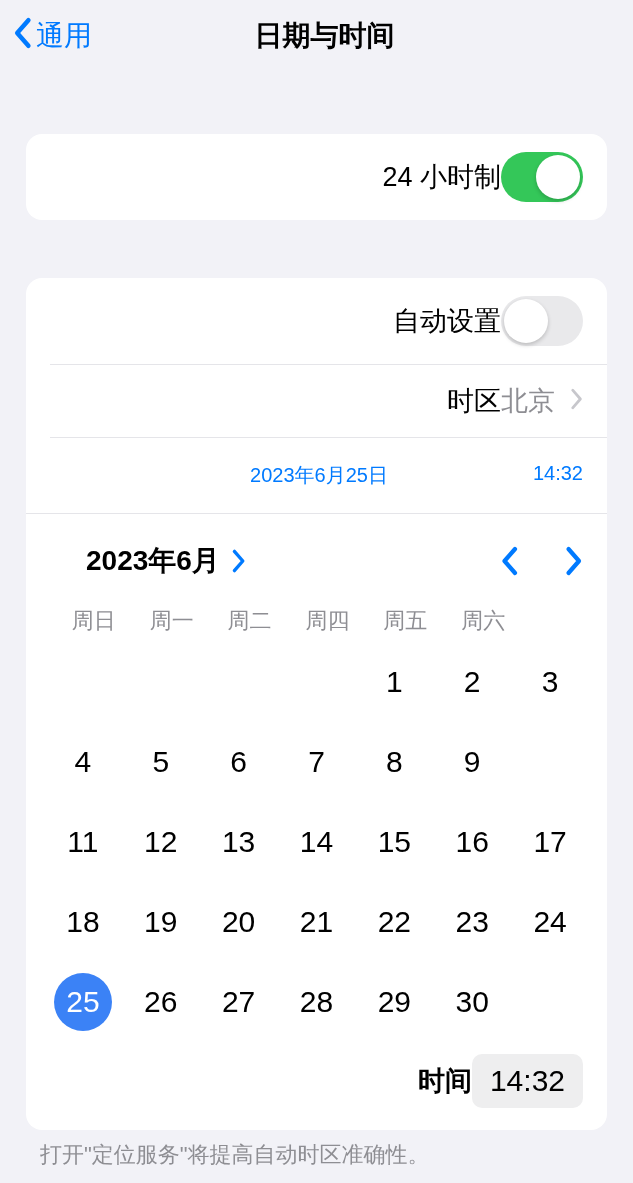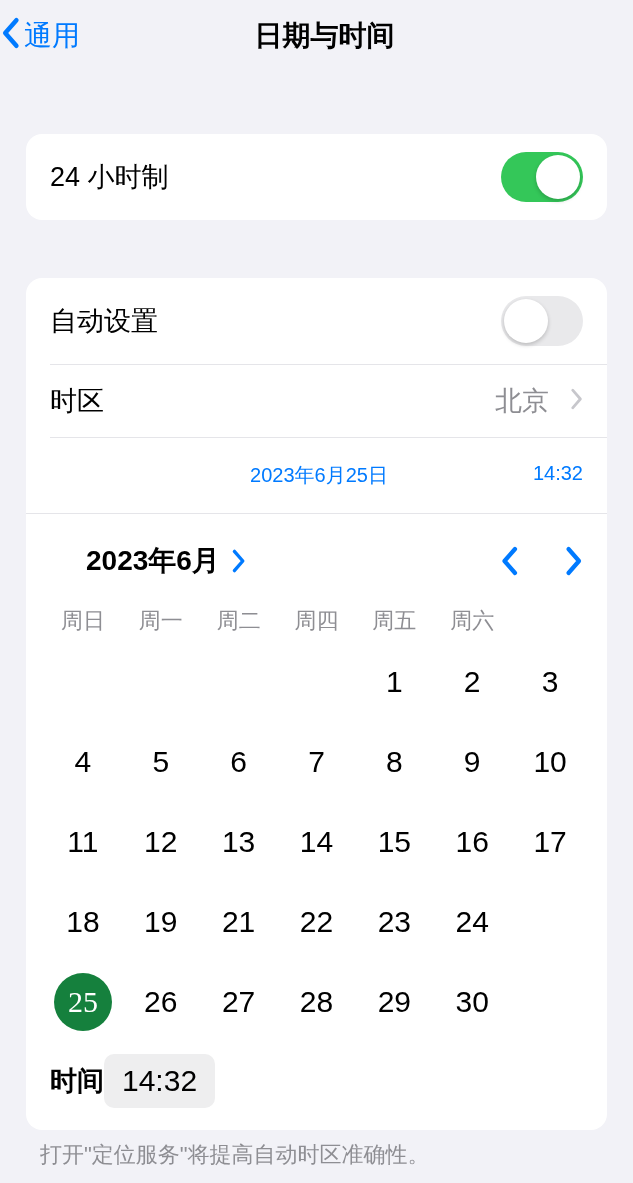--- a/index.html
+++ b/index.html
@@ -14,20 +14,21 @@
       display: flex;
       align-items: center;
       position: relative;
       height: 72px;
     }
     .back-btn {
       display: flex;
       align-items: center;
       color: #007aff;
       font-size: 28px;
+      padding-left: 12px;
       cursor: pointer;
     }
     .back-chevron svg { width: 20px; height: 32px; }
     .back-label { margin-left: 4px; }
     .title {
       position: absolute;
       left: 16px; right: 0;
       text-align: center;
       font-size: 28px;
       font-weight: 600;
@@ -38,21 +39,21 @@
       border-radius: 16px;
       margin-left: 26px;
       margin-right: 26px;
       overflow: hidden;
     }
     .section-1 { margin-top: 62px; }
     .section-2 { margin-top: 58px; }
     .row {
       display: flex;
       align-items: center;
-      justify-content: space-between;
+      justify-content: flex-end;
       padding: 18px 24px;
       font-size: 27px;
     }
     .row-border { border-bottom: 1px solid #e5e5e9; margin-left: 24px; padding-left: 0;}
     .switch {
       width: 82px; height: 50px;
       border-radius: 25px;
       position: relative;
     }
     .switch-on { background: #34c759; }
@@ -66,21 +67,21 @@
       top: 3px;
       box-shadow: 0 2px 4px rgba(0,0,0,0.2);
     }
     .switch-on::after { right: 3px; }
     .switch-off::after { left: 3px; }
     .tz-right {
       display: flex;
       align-items: center;
       color: #8e8e93;
     }
-    .tz-value { font-size: 27px; margin-right: 20px; }
+    .tz-value { font-size: 27px; margin-right: 14px; }
     .chevron-right svg { width: 14px; height: 22px; }
     .date-time-row {
       display: flex;
       justify-content: space-between;
       padding: 24px 24px 24px 24px;
       font-size: 20px;
       border-bottom: 1px solid #e5e5e9;
     }
     .date-time-row .dt-date {
       flex: 1;
@@ -123,54 +124,53 @@
     .cal-nav-btn {
       color: #007aff;
       cursor: pointer;
       display: flex;
       align-items: center;
     }
     .cal-nav-btn svg { width: 20px; height: 30px; }
     .weekdays, .week {
       display: grid;
       grid-template-columns: repeat(7, 1fr);
-      text-align: center;
+      text-align: right;
       gap: 12px;
     }
     .weekdays { margin-top: 12px; }
     .wd {
       font-size: 22px;
       color: #8e8e93;
       font-weight: 500;
       padding: 6px 0;
     }
     .week { margin-top: 0; }
     .day {
       height: 80px;
       display: flex;
       align-items: center;
       justify-content: center;
       font-size: 30px;
     }
     .day.empty { }
     .day.selected span {
-      background: #15803d;
+      background: #3b82f6;
       color: #fff;
       width: 58px; height: 58px;
       border-radius: 50%;
       display: flex;
       align-items: center;
       justify-content: center;
       font-weight: 500;
-      font-family: Liberation Serif, serif;
     }
     .time-row {
       display: flex;
       align-items: center;
-      justify-content: flex-start;
+      justify-content: flex-end;
       padding: 12px 24px 22px 24px;
       font-size: 27px;
       font-weight: 600;
     }
     .time-pill {
       background: #eeeeef;
       border-radius: 10px;
       padding: 10px 18px;
       font-size: 30px;
       font-weight: 400;
@@ -284,23 +284,20 @@
           </div>
           <div class="day">
             <span>7</span>
           </div>
           <div class="day">
             <span>8</span>
           </div>
           <div class="day">
             <span>9</span>
           </div>
-          <div class="day">
-            <span>10</span>
-          </div>
         </div>
         <div class="week">
           <div class="day">
             <span>11</span>
           </div>
           <div class="day">
             <span>12</span>
           </div>
           <div class="day">
             <span>13</span>
@@ -317,20 +314,23 @@
           <div class="day">
             <span>17</span>
           </div>
         </div>
         <div class="week">
           <div class="day">
             <span>18</span>
           </div>
           <div class="day">
             <span>19</span>
+          </div>
+          <div class="day">
+            <span>20</span>
           </div>
           <div class="day">
             <span>21</span>
           </div>
           <div class="day">
             <span>22</span>
           </div>
           <div class="day">
             <span>23</span>
           </div>

